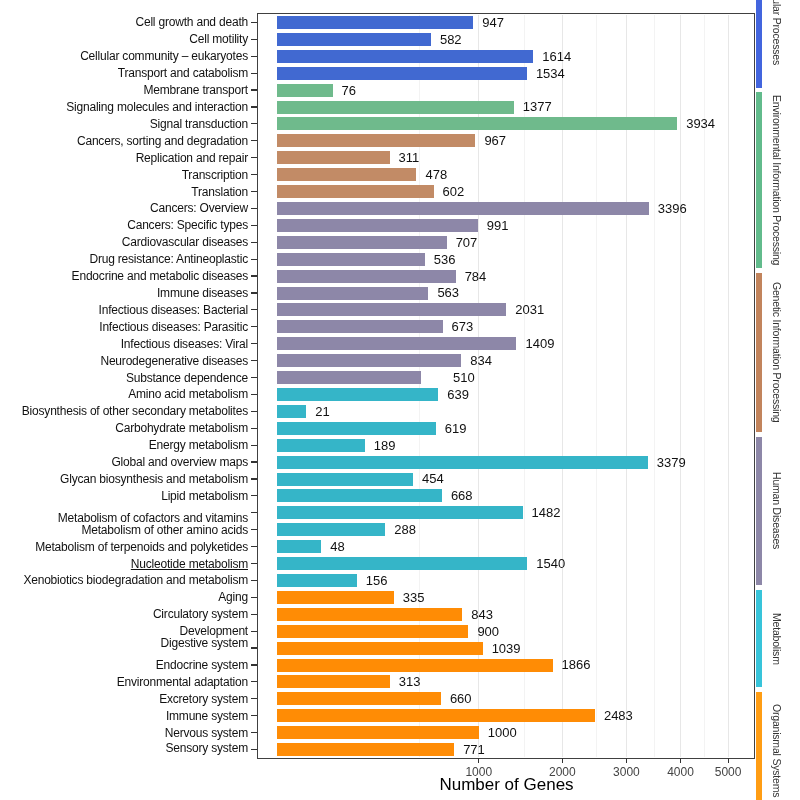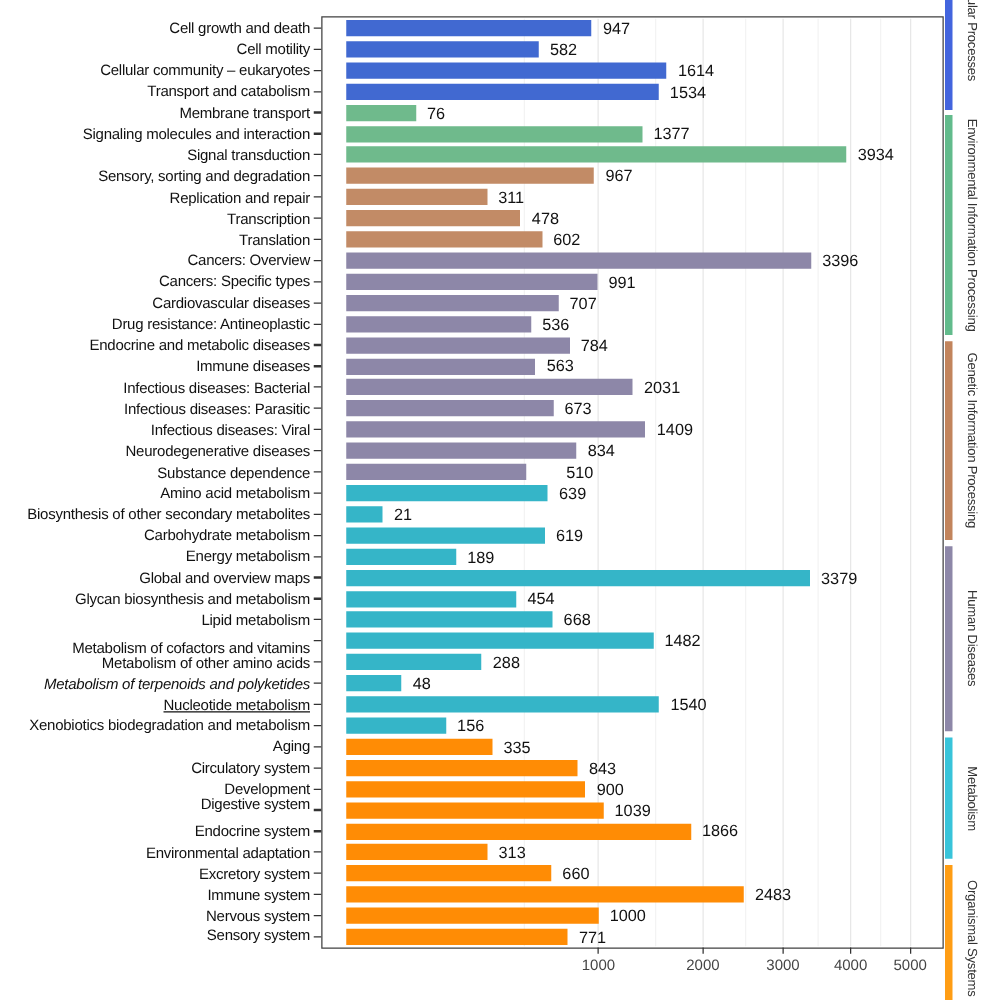--- a/index.html
+++ b/index.html
@@ -132,21 +132,21 @@
       <div class="val-label" style="left: 463.153px; top: 741.091px; height: 16.9091px;">771</div>
     </div>
   <div id="ylabels">
       <div class="cat-label" style="top: 14px; height: 16.9091px;">Cell growth and death</div>
       <div class="cat-label" style="top: 30.9091px; height: 16.9091px;">Cell motility</div>
       <div class="cat-label" style="top: 47.8182px; height: 16.9091px;">Cellular community – eukaryotes</div>
       <div class="cat-label" style="top: 64.7273px; height: 16.9091px;">Transport and catabolism</div>
       <div class="cat-label" style="top: 81.6364px; height: 16.9091px;">Membrane transport</div>
       <div class="cat-label" style="top: 98.5455px; height: 16.9091px;">Signaling molecules and interaction</div>
       <div class="cat-label" style="top: 115.455px; height: 16.9091px;">Signal transduction</div>
-      <div class="cat-label" style="top: 132.364px; height: 16.9091px;">Sensory, sorting and degradation</div>
+      <div class="cat-label" style="top: 132.364px; height: 16.9091px;">Cancers, sorting and degradation</div>
       <div class="cat-label" style="top: 149.273px; height: 16.9091px;">Replication and repair</div>
       <div class="cat-label" style="top: 166.182px; height: 16.9091px;">Transcription</div>
       <div class="cat-label" style="top: 183.091px; height: 16.9091px;">Translation</div>
       <div class="cat-label" style="top: 200px; height: 16.9091px;">Cancers: Overview</div>
       <div class="cat-label" style="top: 216.909px; height: 16.9091px;">Cancers: Specific types</div>
       <div class="cat-label" style="top: 233.818px; height: 16.9091px;">Cardiovascular diseases</div>
       <div class="cat-label" style="top: 250.727px; height: 16.9091px;">Drug resistance: Antineoplastic</div>
       <div class="cat-label" style="top: 267.636px; height: 16.9091px;">Endocrine and metabolic diseases</div>
       <div class="cat-label" style="top: 284.545px; height: 16.9091px;">Immune diseases</div>
       <div class="cat-label" style="top: 301.455px; height: 16.9091px;">Infectious diseases: Bacterial</div>
@@ -156,21 +156,21 @@
       <div class="cat-label" style="top: 369.091px; height: 16.9091px;">Substance dependence</div>
       <div class="cat-label" style="top: 386px; height: 16.9091px;">Amino acid metabolism</div>
       <div class="cat-label" style="top: 402.909px; height: 16.9091px;">Biosynthesis of other secondary metabolites</div>
       <div class="cat-label" style="top: 419.818px; height: 16.9091px;">Carbohydrate metabolism</div>
       <div class="cat-label" style="top: 436.727px; height: 16.9091px;">Energy metabolism</div>
       <div class="cat-label" style="top: 453.636px; height: 16.9091px;">Global and overview maps</div>
       <div class="cat-label" style="top: 470.545px; height: 16.9091px;">Glycan biosynthesis and metabolism</div>
       <div class="cat-label" style="top: 487.455px; height: 16.9091px;">Lipid metabolism</div>
       <div class="cat-label" style="top: 510px; height: 16.9091px; text-align: right;">Metabolism of cofactors and vitamins</div>
       <div class="cat-label" style="top: 521.273px; height: 16.9091px;">Metabolism of other amino acids</div>
-      <div class="cat-label" style="top: 538.182px; height: 16.9091px; font-style: italic;">Metabolism of terpenoids and polyketides</div>
+      <div class="cat-label" style="top: 538.182px; height: 16.9091px;">Metabolism of terpenoids and polyketides</div>
       <div class="cat-label" style="top: 555.091px; height: 16.9091px; text-decoration: underline;">Nucleotide metabolism</div>
       <div class="cat-label" style="top: 572px; height: 16.9091px;">Xenobiotics biodegradation and metabolism</div>
       <div class="cat-label" style="top: 588.909px; height: 16.9091px;">Aging</div>
       <div class="cat-label" style="top: 605.818px; height: 16.9091px;">Circulatory system</div>
       <div class="cat-label" style="top: 622.727px; height: 16.9091px;">Development</div>
       <div class="cat-label" style="top: 635px; height: 16.9091px;">Digestive system</div>
       <div class="cat-label" style="top: 656.545px; height: 16.9091px;">Endocrine system</div>
       <div class="cat-label" style="top: 673.455px; height: 16.9091px;">Environmental adaptation</div>
       <div class="cat-label" style="top: 690.364px; height: 16.9091px;">Excretory system</div>
       <div class="cat-label" style="top: 707.273px; height: 16.9091px;">Immune system</div>
@@ -228,20 +228,21 @@
       <div class="xtick-label" style="left: 443.753px;">1000</div>
       <div class="xtick-mark" style="left: 561.722px;"></div>
       <div class="xtick-label" style="left: 527.322px;">2000</div>
       <div class="xtick-mark" style="left: 625.847px;"></div>
       <div class="xtick-label" style="left: 591.447px;">3000</div>
       <div class="xtick-mark" style="left: 679.907px;"></div>
       <div class="xtick-label" style="left: 645.507px;">4000</div>
       <div class="xtick-mark" style="left: 727.534px;"></div>
       <div class="xtick-label" style="left: 693.134px;">5000</div>
     </div>
+  <div id="xtitle">Number of Genes</div>
   <div id="legend">
       <div class="strip" style="top: -42px; height: 130px; background: rgb(67, 101, 222);"></div>
       <div class="strip-label" style="top: -42px; height: 130px;">Cellular Processes</div>
       <div class="strip" style="top: 92px; height: 176px; background: rgb(98, 187, 140);"></div>
       <div class="strip-label" style="top: 92px; height: 176px;">Environmental Information Processing</div>
       <div class="strip" style="top: 273px; height: 159px; background: rgb(194, 132, 92);"></div>
       <div class="strip-label" style="top: 273px; height: 159px;">Genetic Information Processing</div>
       <div class="strip" style="top: 437px; height: 148px; background: rgb(141, 135, 168);"></div>
       <div class="strip-label" style="top: 437px; height: 148px;">Human Diseases</div>
       <div class="strip" style="top: 590px; height: 97px; background: rgb(56, 196, 218);"></div>

